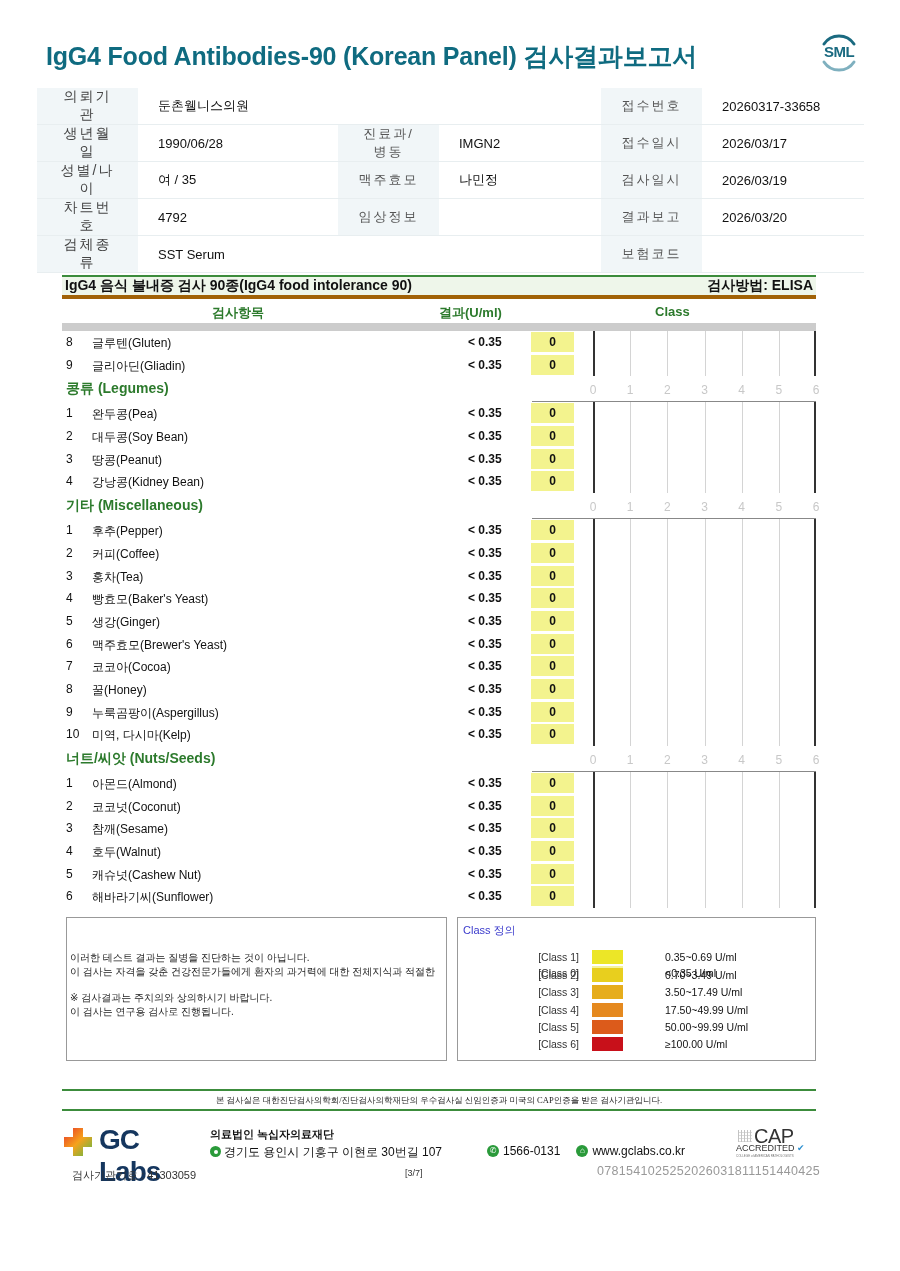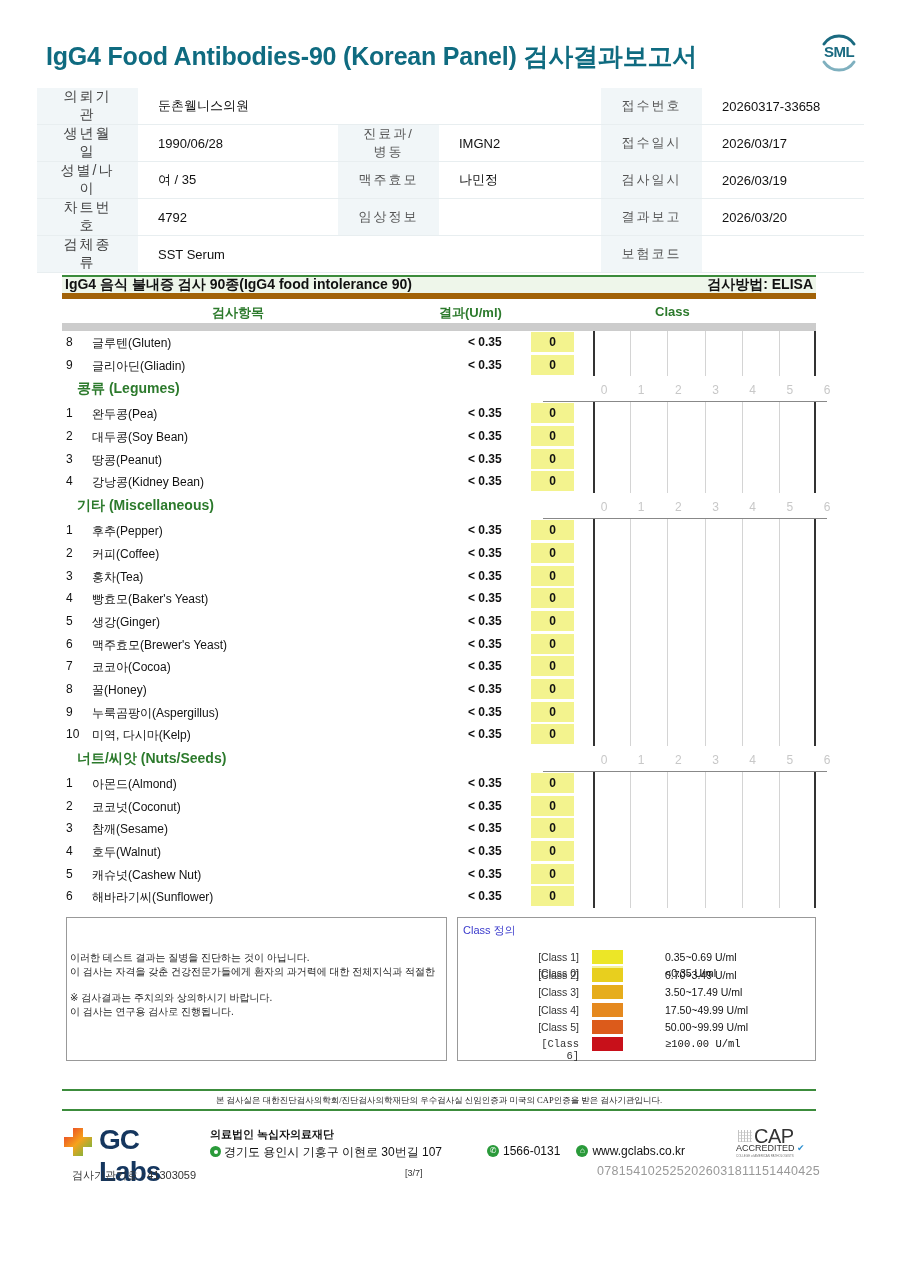--- a/index.html
+++ b/index.html
@@ -32,36 +32,36 @@
     .info td.lab2 { width: 101px; }
     .info td.val2 { width: 162px; color: #111; }
     .info td.lab3 { width: 101px; }
     .info td.val3 { color: #111; }
     .info td.blank { background: #fff; }
 
     
     .panel { position: absolute; left: 62px; top: 275px; width: 754px; }
     .panel-head {
       height: 24px; background: #eef6ea; border-top: 2px solid #3c8c3c;
-      border-bottom: 6px solid #a16207;
+      border-bottom: 4px solid #a16207;
       display: flex; justify-content: space-between; align-items: center; padding: 0 3px;
       font-size: 14px; font-weight: bold; color: #111;
     }
     .colhead { height: 24px; position: relative; font-size: 13px; font-weight: bold; color: #2c7a2c; }
     .colhead span { position: absolute; top: 5px; }
     .greybar { height: 8px; background: #cccccc; }
     .row { position: relative; height: 22.7px; font-size: 12px; color: #111; }
     .row .no { position: absolute; left: 4px; top: 4px; }
     .row .nm { position: absolute; left: 30px; top: 4px; }
     .row .res { position: absolute; left: 406px; top: 4px; font-weight: bold; }
     .row .cls {
       position: absolute; left: 469px; top: 1px; width: 43px; height: 20px;
       background: #f3f38e; text-align: center; font-weight: bold; line-height: 20px;
     }
-    .sec { position: relative; height: 26px; margin-left: 11px; }
+    .sec { position: relative; height: 26px; }
     .sec .sname { position: absolute; left: 4px; top: 4px; font-size: 14px; font-weight: bold; color: #2c7a2c; }
     .sec .axis { position: absolute; left: 531px; top: 7px; width: 223px; font-size: 12px; color: #c8c8c8; }
     .sec .axis span { position: absolute; transform: translateX(-50%); }
     .sec .axisline { position: absolute; left: 470px; bottom: 0; width: 284px; height: 1px; background: #888; }
 
     .grid { position: absolute; left: 531px; width: 223px; }
     .grid .v { position: absolute; top: 0; bottom: 0; width: 1px; background: #d4d4d4; }
     .grid .v.edge { width: 2px; background: #333; }
 
     
@@ -419,21 +419,21 @@
       <div class="crow" style="top: 84.6px;">
         <span class="clab">[Class 4]</span>
         <span class="csw" style="background: rgb(229, 137, 31);"></span>
         <span class="crng">17.50~49.99 U/ml</span>
       </div>
       <div class="crow" style="top: 102px;">
         <span class="clab">[Class 5]</span>
         <span class="csw" style="background: rgb(220, 91, 27);"></span>
         <span class="crng">50.00~99.99 U/ml</span>
       </div>
-      <div class="crow" style="top: 119.4px; font-family: Liberation Mono, monospace;">
+      <div class="crow" style="top: 119.4px;">
         <span class="clab">[Class 6]</span>
         <span class="csw" style="background: rgb(200, 16, 26);"></span>
         <span class="crng">≥100.00 U/ml</span>
       </div>
     </div>
 </div>
 
 <div class="cert">본 검사실은 대한진단검사의학회/진단검사의학재단의 우수검사실 신임인증과 미국의 CAP인증을 받은 검사기관입니다.</div>
 
 <div class="gc-logo">

